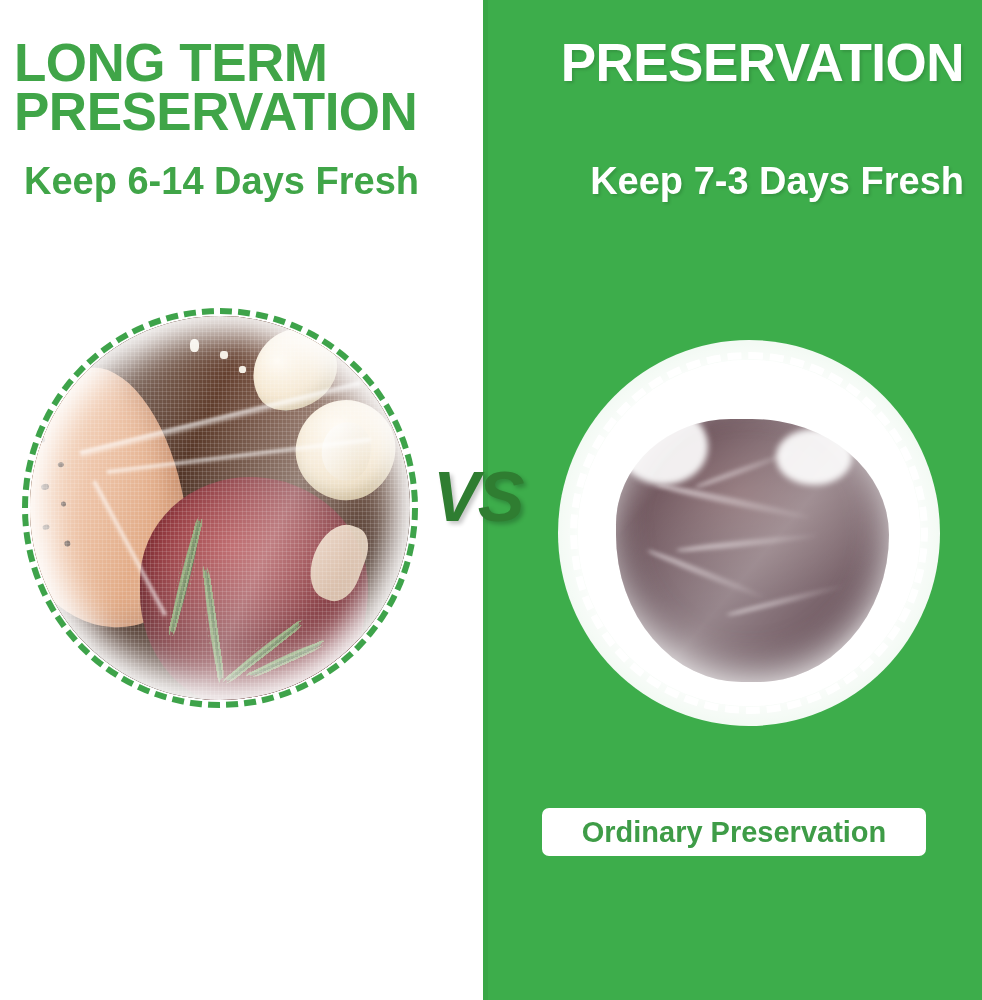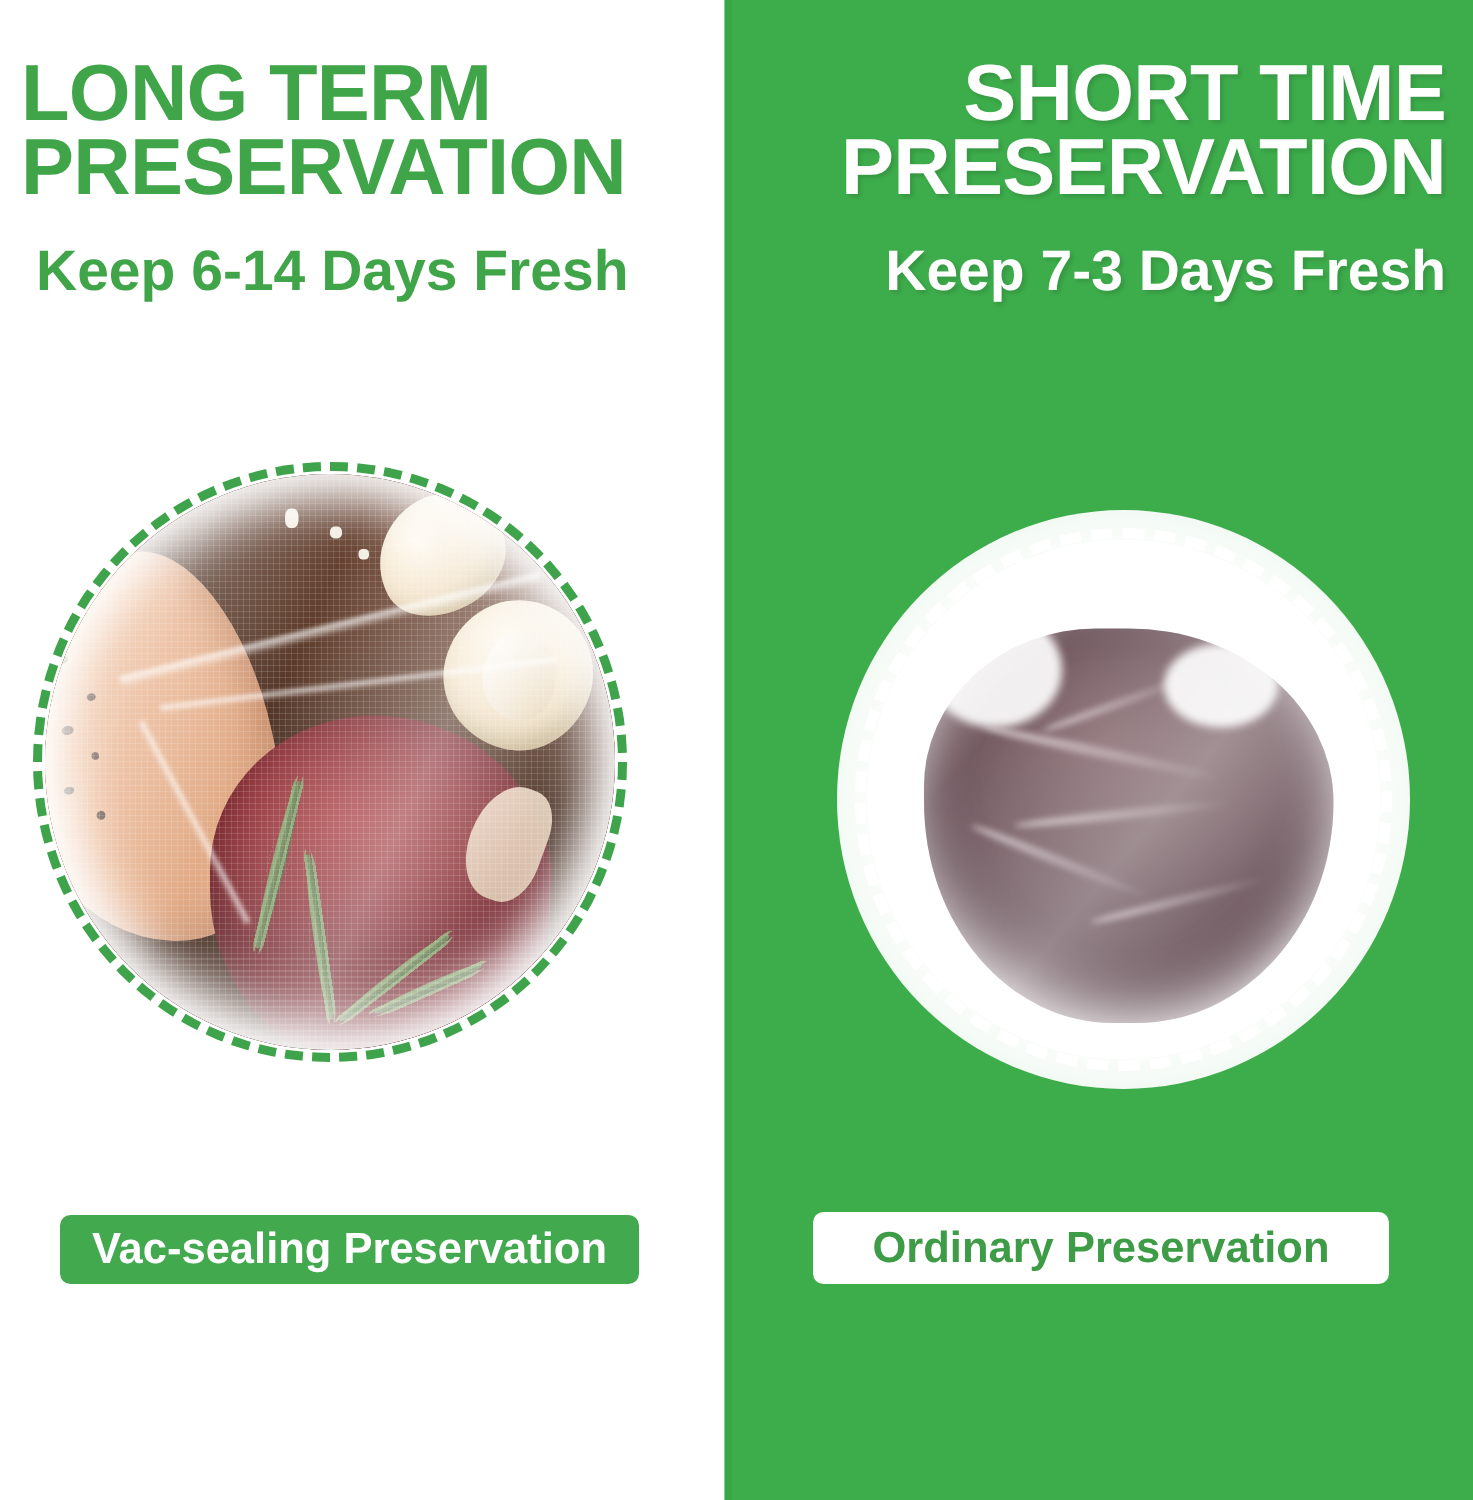--- a/index.html
+++ b/index.html
@@ -392,28 +392,24 @@
           <div class="plastic-mesh"></div>
           <div class="plastic"></div>
           <div class="plastic-fold" style="left:12%; top:26%; width:76%; height:7px; transform:rotate(-14deg);"></div>
           <div class="plastic-fold" style="left:20%; top:36%; width:70%; height:5px; transform:rotate(-7deg);"></div>
           <div class="plastic-fold" style="left:6%; top:60%; width:40%; height:5px; transform:rotate(62deg);"></div>
         </div>
       </div>
       <div class="dash-ring green"></div>
     </div>
 
-    <div class="pill pill-left">
-      <span>Vac-sealing Preservation</span>
-    </div>
   </div>
 
   <div class="panel panel-right">
     <div class="heading heading-right">
-      <span class="line">SHORT TIME</span>
       <span class="line">PRESERVATION</span>
     </div>
     <div class="subheading subheading-right">Keep 7-3 Days Fresh</div>
   </div>
 
   <div class="circle-wrap circle-right">
     <div class="halo"></div>
     <div class="photo feather-white-strong">
       <div class="scene-ord">
         <div class="ord-meat">
@@ -428,14 +424,15 @@
         <div class="ord-wrap"></div>
       </div>
     </div>
     <div class="dash-ring white"></div>
   </div>
 
   <div class="pill pill-right">
     <span>Ordinary Preservation</span>
   </div>
 
+  <div class="vs">VS</div>
 
 </div>
 
 </body></html>

